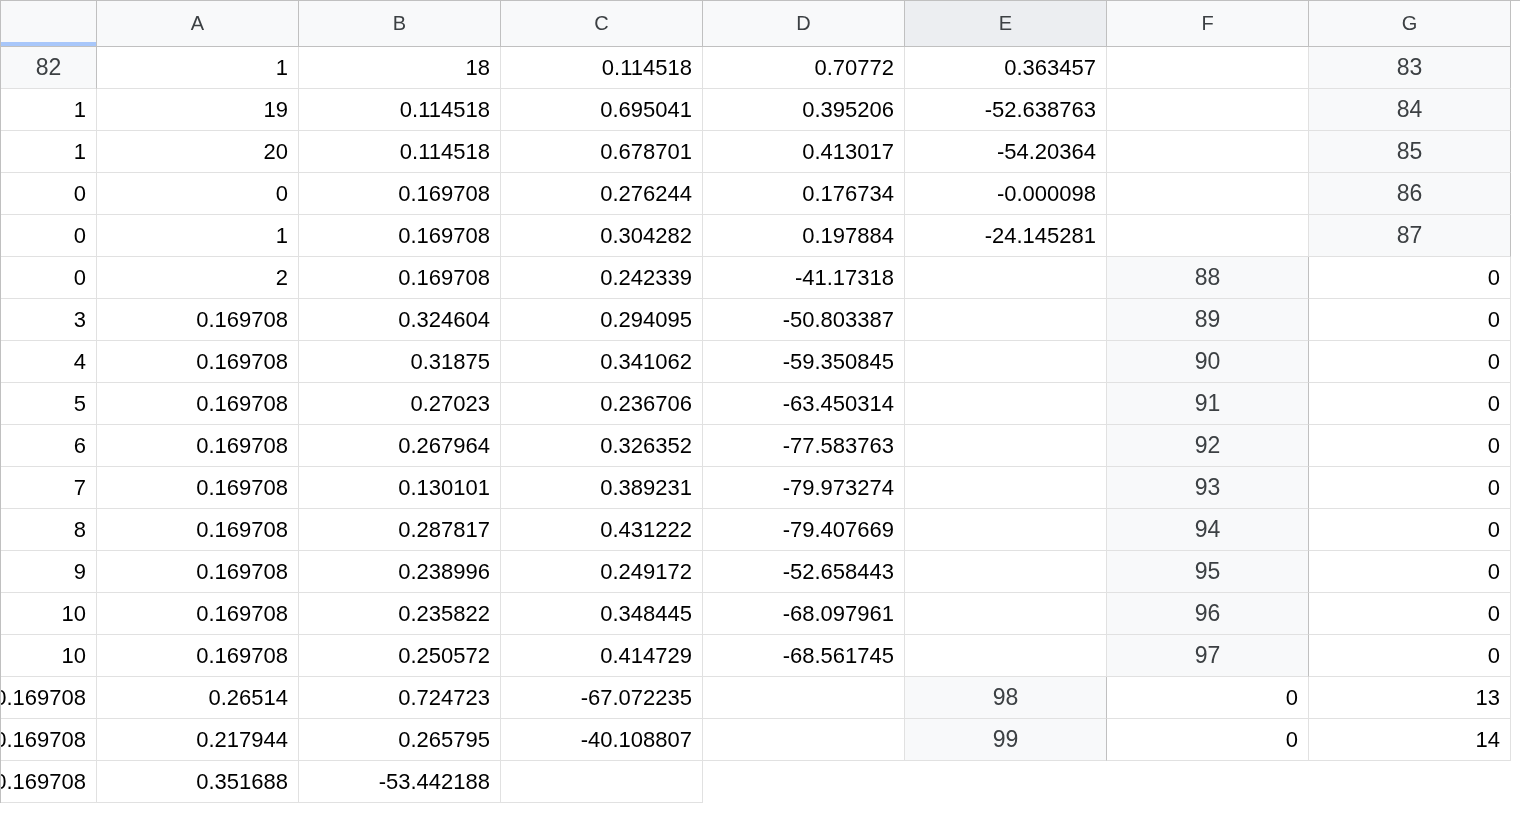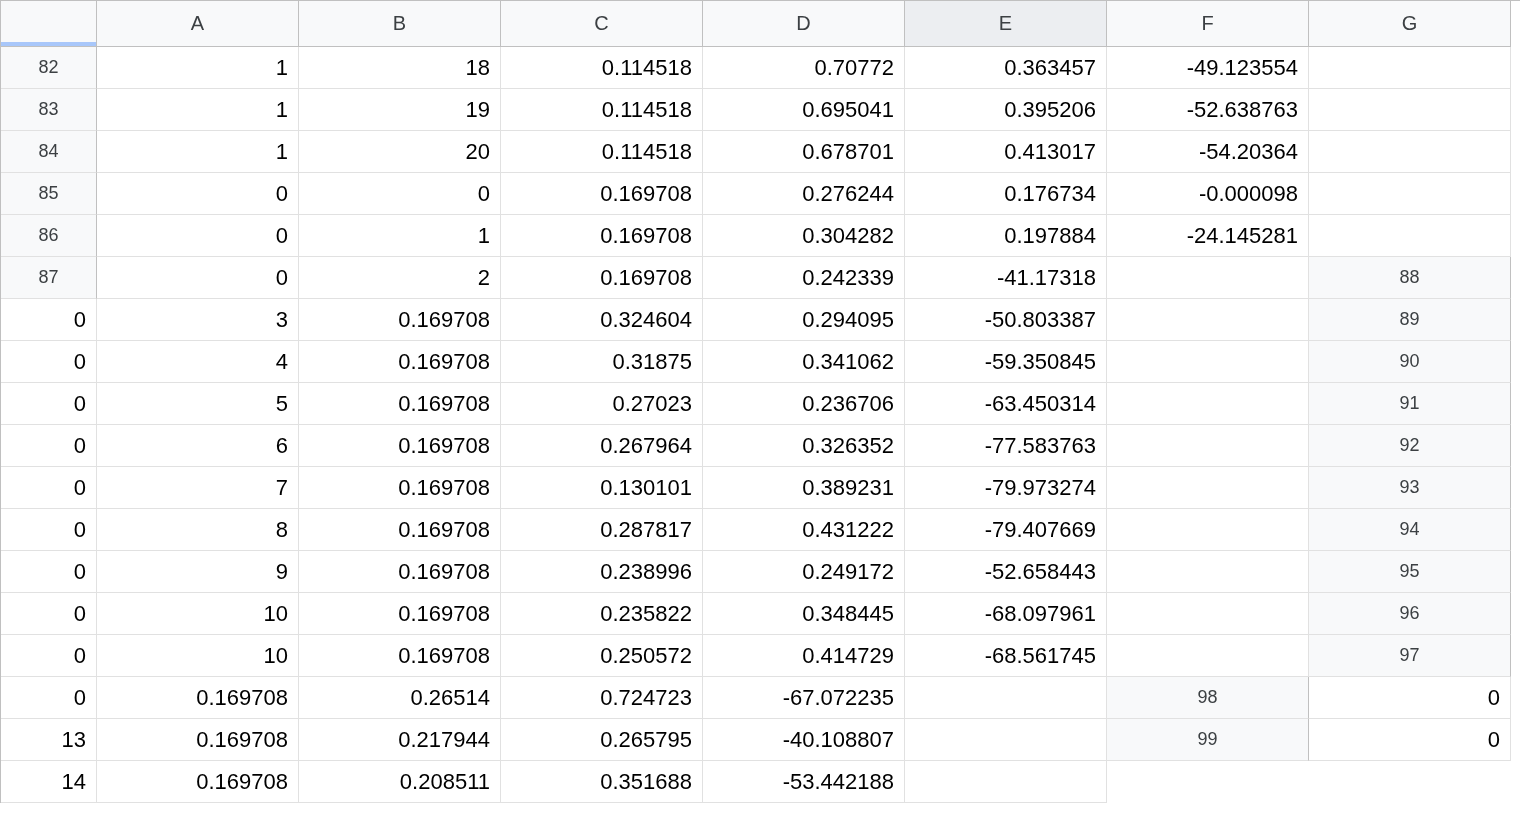--- a/index.html
+++ b/index.html
@@ -44,21 +44,21 @@
   .col-hdr.selected {
     background: #eceef1;
   }
   .row-hdr {
     background: #f8f9fa;
     border-right: 1px solid #c0c0c0;
     border-bottom: 1px solid #e1e1e1;
     display: flex;
     align-items: center;
     justify-content: center;
-    font-size: 18px;
+    font-size: 23px;
     color: #3c4043;
     font-weight: 400;
   }
   .cell {
     border-right: 1px solid #e1e1e1;
     border-bottom: 1px solid #e1e1e1;
     display: flex;
     align-items: center;
     justify-content: flex-end;
     padding: 0 10px;
@@ -79,21 +79,20 @@
     <div class="col-hdr">D</div>
     <div class="col-hdr selected">E</div>
     <div class="col-hdr">F</div>
     <div class="col-hdr">G</div>
     <div class="row-hdr">82</div>
     <div class="cell">1</div>
     <div class="cell">18</div>
     <div class="cell">0.114518</div>
     <div class="cell">0.70772</div>
     <div class="cell">0.363457</div>
-    <div class="cell">-49.123554</div>
     <div class="cell"></div>
     <div class="row-hdr">83</div>
     <div class="cell">1</div>
     <div class="cell">19</div>
     <div class="cell">0.114518</div>
     <div class="cell">0.695041</div>
     <div class="cell">0.395206</div>
     <div class="cell">-52.638763</div>
     <div class="cell"></div>
     <div class="row-hdr">84</div>
@@ -211,17 +210,16 @@
     <div class="cell">13</div>
     <div class="cell">0.169708</div>
     <div class="cell">0.217944</div>
     <div class="cell">0.265795</div>
     <div class="cell">-40.108807</div>
     <div class="cell"></div>
     <div class="row-hdr">99</div>
     <div class="cell">0</div>
     <div class="cell">14</div>
     <div class="cell">0.169708</div>
-    <div class="cell">0.208511</div>
     <div class="cell">0.351688</div>
     <div class="cell">-53.442188</div>
     <div class="cell"></div>
   </div>
 
 </body></html>

